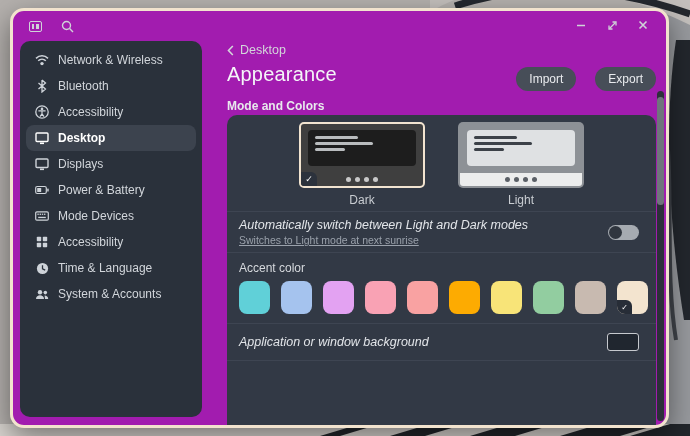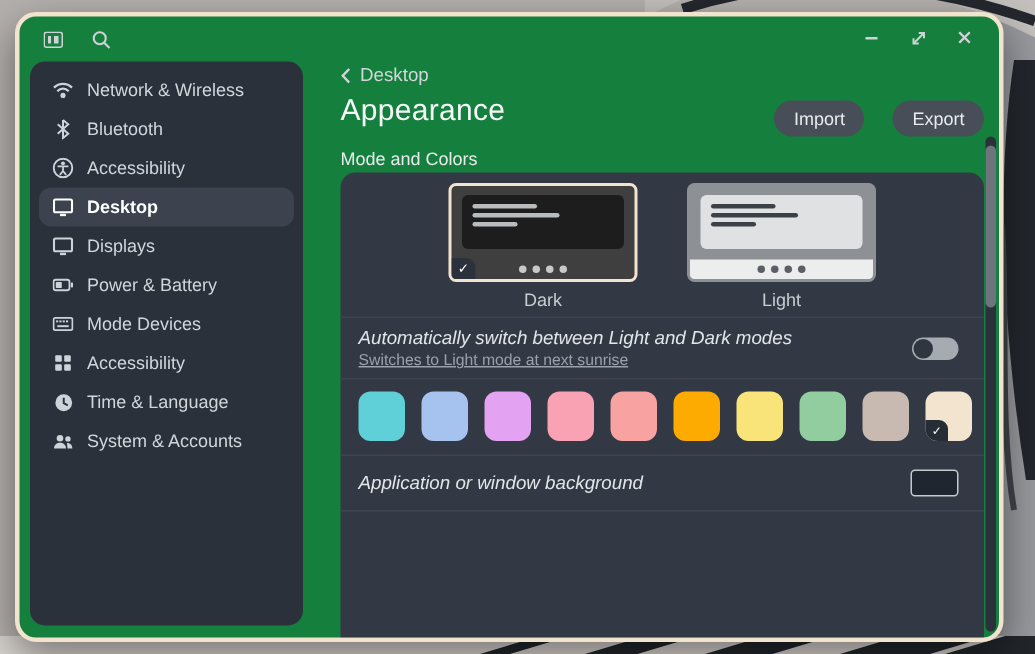--- a/index.html
+++ b/index.html
@@ -2,21 +2,21 @@
 <html><head>
 <meta charset="utf-8">
 <style>
   html,body{margin:0;padding:0;background:#444;}
   .screen{position:relative;width:690px;height:436px;overflow:hidden;
     font-family:"Liberation Sans","DejaVu Sans",sans-serif;background:#b4b0ad;}
   .wallpaper{position:absolute;inset:0;}
 
   
   .window{position:absolute;left:10px;top:8px;width:653px;height:414px;
-    background:#15803d;border:3px solid #f2e3ce;border-radius:14px;
+    background:#a21caf;border:3px solid #f2e3ce;border-radius:14px;
     box-shadow:0 10px 28px rgba(0,0,0,.45);overflow:hidden;}
 
   
   .titlebar{position:absolute;left:0;top:0;right:0;height:30px;}
   .tb-left{position:absolute;left:14px;top:7px;display:flex;gap:16px;align-items:center;}
   .tb-right{position:absolute;right:14px;top:5px;display:flex;gap:13px;align-items:center;}
   .tb-btn{width:18px;height:18px;display:flex;align-items:center;justify-content:center;
     color:#cfd3d8;font-size:12px;cursor:default;}
   .tb-ico{width:16px;height:16px;display:flex;align-items:center;justify-content:center;}
 
@@ -29,21 +29,21 @@
   .side-ico{width:14px;height:14px;flex:0 0 14px;display:flex;align-items:center;justify-content:center;}
 
   
   .content{position:absolute;left:214px;top:30px;width:429px;bottom:0;}
   .back-row{display:flex;align-items:center;gap:6px;color:#d3d6da;font-size:12.5px;
     margin-top:2px;cursor:default;width:70px;}
   .page-title{margin:6px 0 0 0;color:#f4f6f8;font-size:20px;font-weight:normal;letter-spacing:.2px;}
   .hdr-buttons{position:absolute;right:0;top:26px;display:flex;gap:19px;}
   .hdr-btn{background:#474e58;color:#e9ebee;border:none;border-radius:14px;
     font-size:12px;padding:5px 13px;font-family:inherit;cursor:default;}
-  .section-heading{margin:13px 0 0 0;color:#e8eaed;font-size:12px;font-weight:normal;}
+  .section-heading{margin:13px 0 0 0;color:#e8eaed;font-size:12px;font-weight:bold;}
 
   .card{position:absolute;left:0;top:74px;width:429px;height:310px;background:#323945;
     border-radius:10px 10px 0 0;overflow:hidden;}
   .divider{height:1px;background:#3e4552;}
 
   
   .mode-row{height:96px;display:flex;justify-content:center;gap:33px;padding-top:7px;box-sizing:border-box;}
   .mode-option{display:flex;flex-direction:column;align-items:center;cursor:default;}
   .preview{position:relative;width:122px;height:62px;border-radius:5px;overflow:hidden;}
   .preview.dark{background:#3f3f3f;border:2px solid #f2e4d0;}
@@ -331,20 +331,21 @@
             <div class="row-sub">Switches to Light mode at next sunrise</div>
           </div>
           <div class="toggle">
               <div class="knob"></div>
             </div>
         </div>
 
         <div class="divider"></div>
 
         <div class="accent-row">
+          <div class="accent-label">Accent color</div>
           <div class="swatches">
             <div class="swatch" style="background-color: rgb(96, 208, 216);"></div>
             <div class="swatch" style="background-color: rgb(165, 195, 238);"></div>
             <div class="swatch" style="background-color: rgb(227, 162, 242);"></div>
             <div class="swatch" style="background-color: rgb(249, 162, 180);"></div>
             <div class="swatch" style="background-color: rgb(249, 162, 162);"></div>
             <div class="swatch" style="background-color: rgb(253, 171, 1);"></div>
             <div class="swatch" style="background-color: rgb(248, 228, 120);"></div>
             <div class="swatch" style="background-color: rgb(146, 205, 160);"></div>
             <div class="swatch" style="background-color: rgb(200, 186, 176);"></div>

